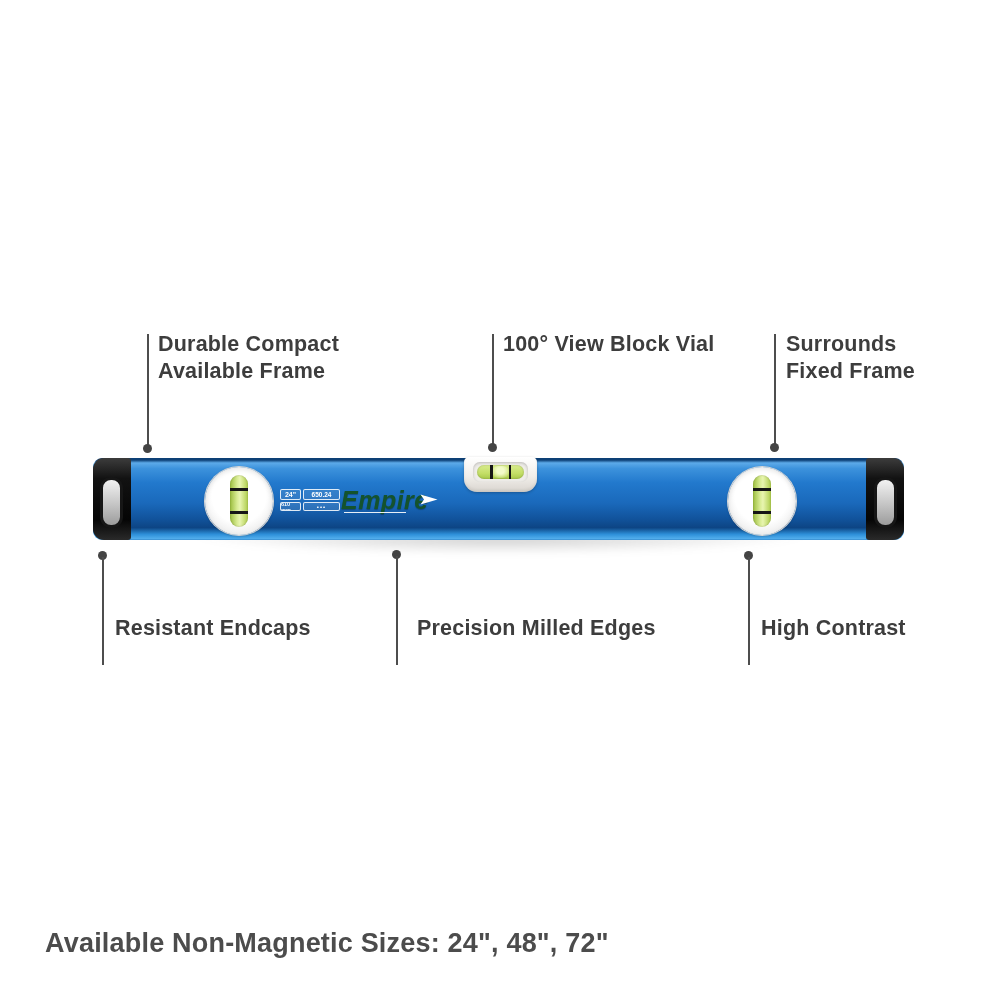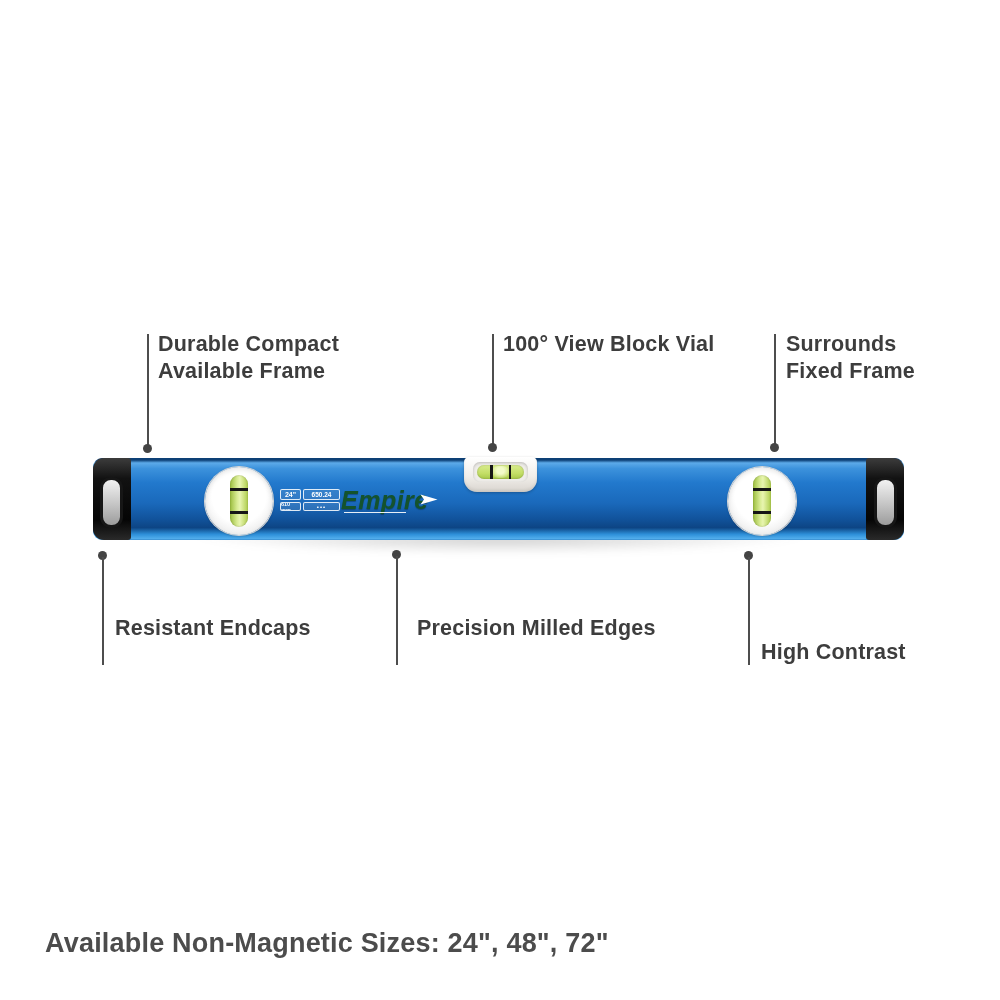--- a/index.html
+++ b/index.html
@@ -164,20 +164,20 @@
     <div class="dot" style="left:392px; top:550px;"></div>
     <div class="v-line" style="left:396px; top:556px; height:109px;"></div>
     <div class="callout-label" style="left:409px; top:615px;margin-left:8px;">
       <span>Precision Milled Edges</span>
     </div>
   </div>
 
   <div>
     <div class="dot" style="left:744px; top:551px;"></div>
     <div class="v-line" style="left:748px; top:557px; height:108px;"></div>
-    <div class="callout-label" style="left:761px; top:615px;margin-top:24px;">
+    <div class="callout-label" style="left:761px; top:615px;">
       <span>High Contrast</span>
     </div>
   </div>
 
   <div class="footer-text">Available Non-Magnetic Sizes: 24", 48", 72"</div>
 
 </div>
 
 </body></html>

